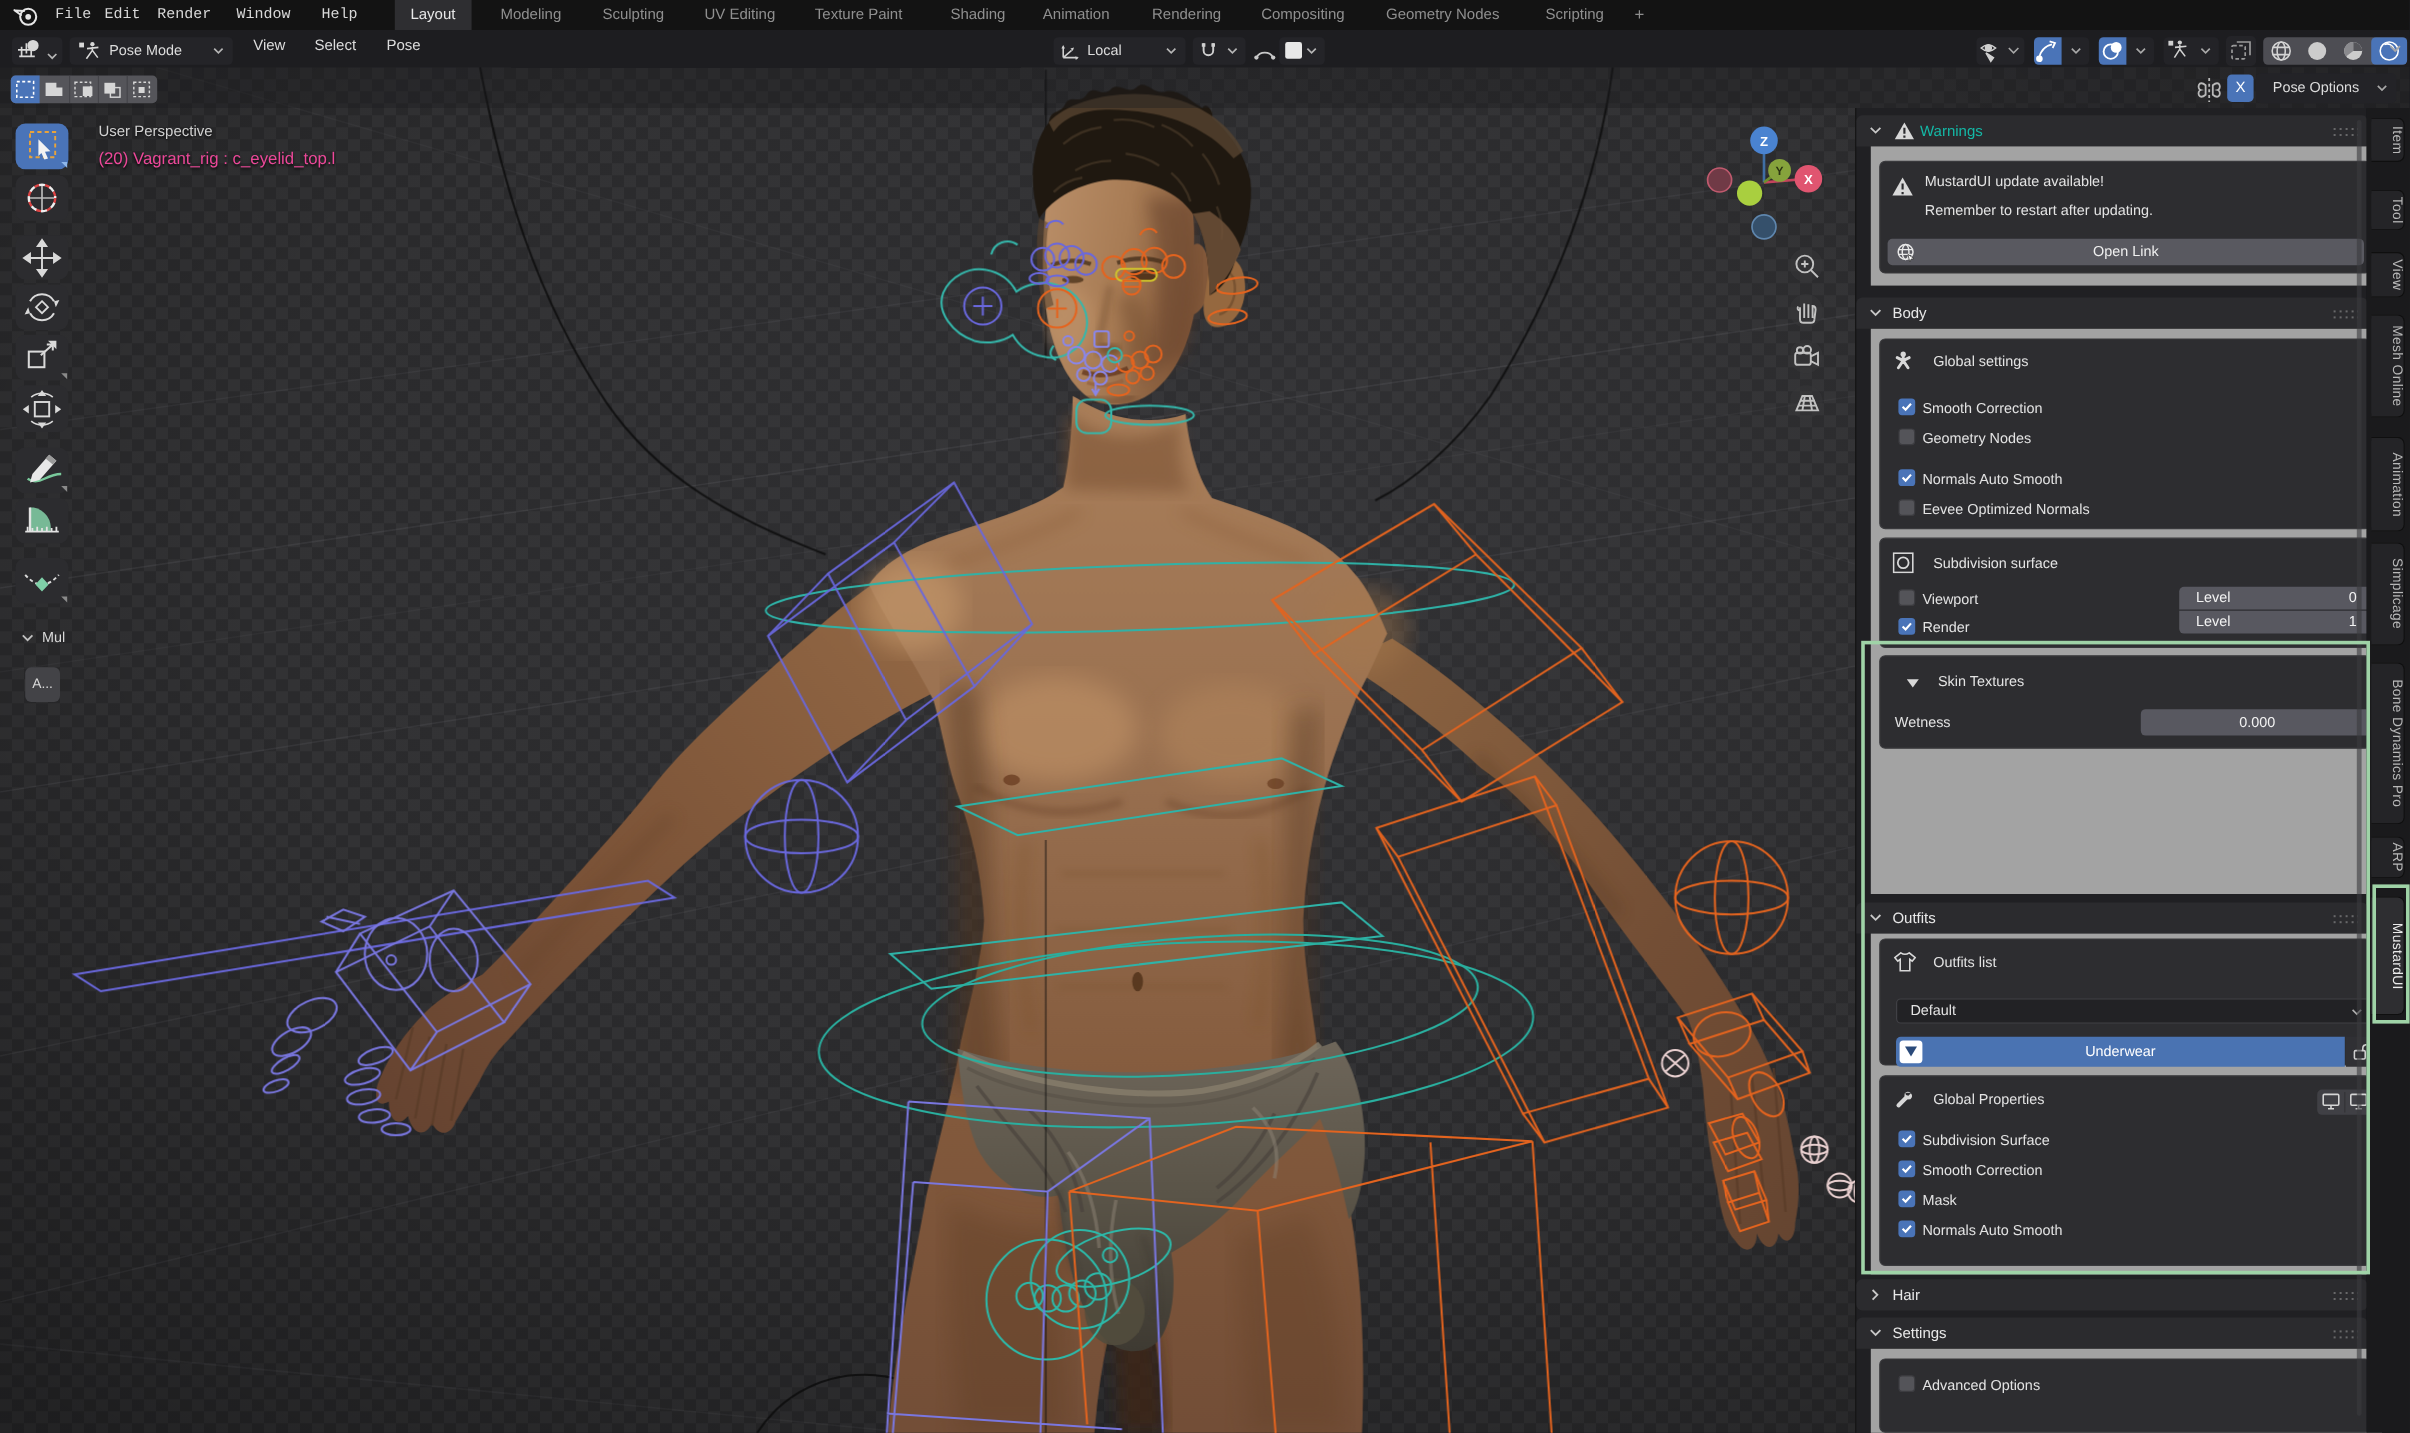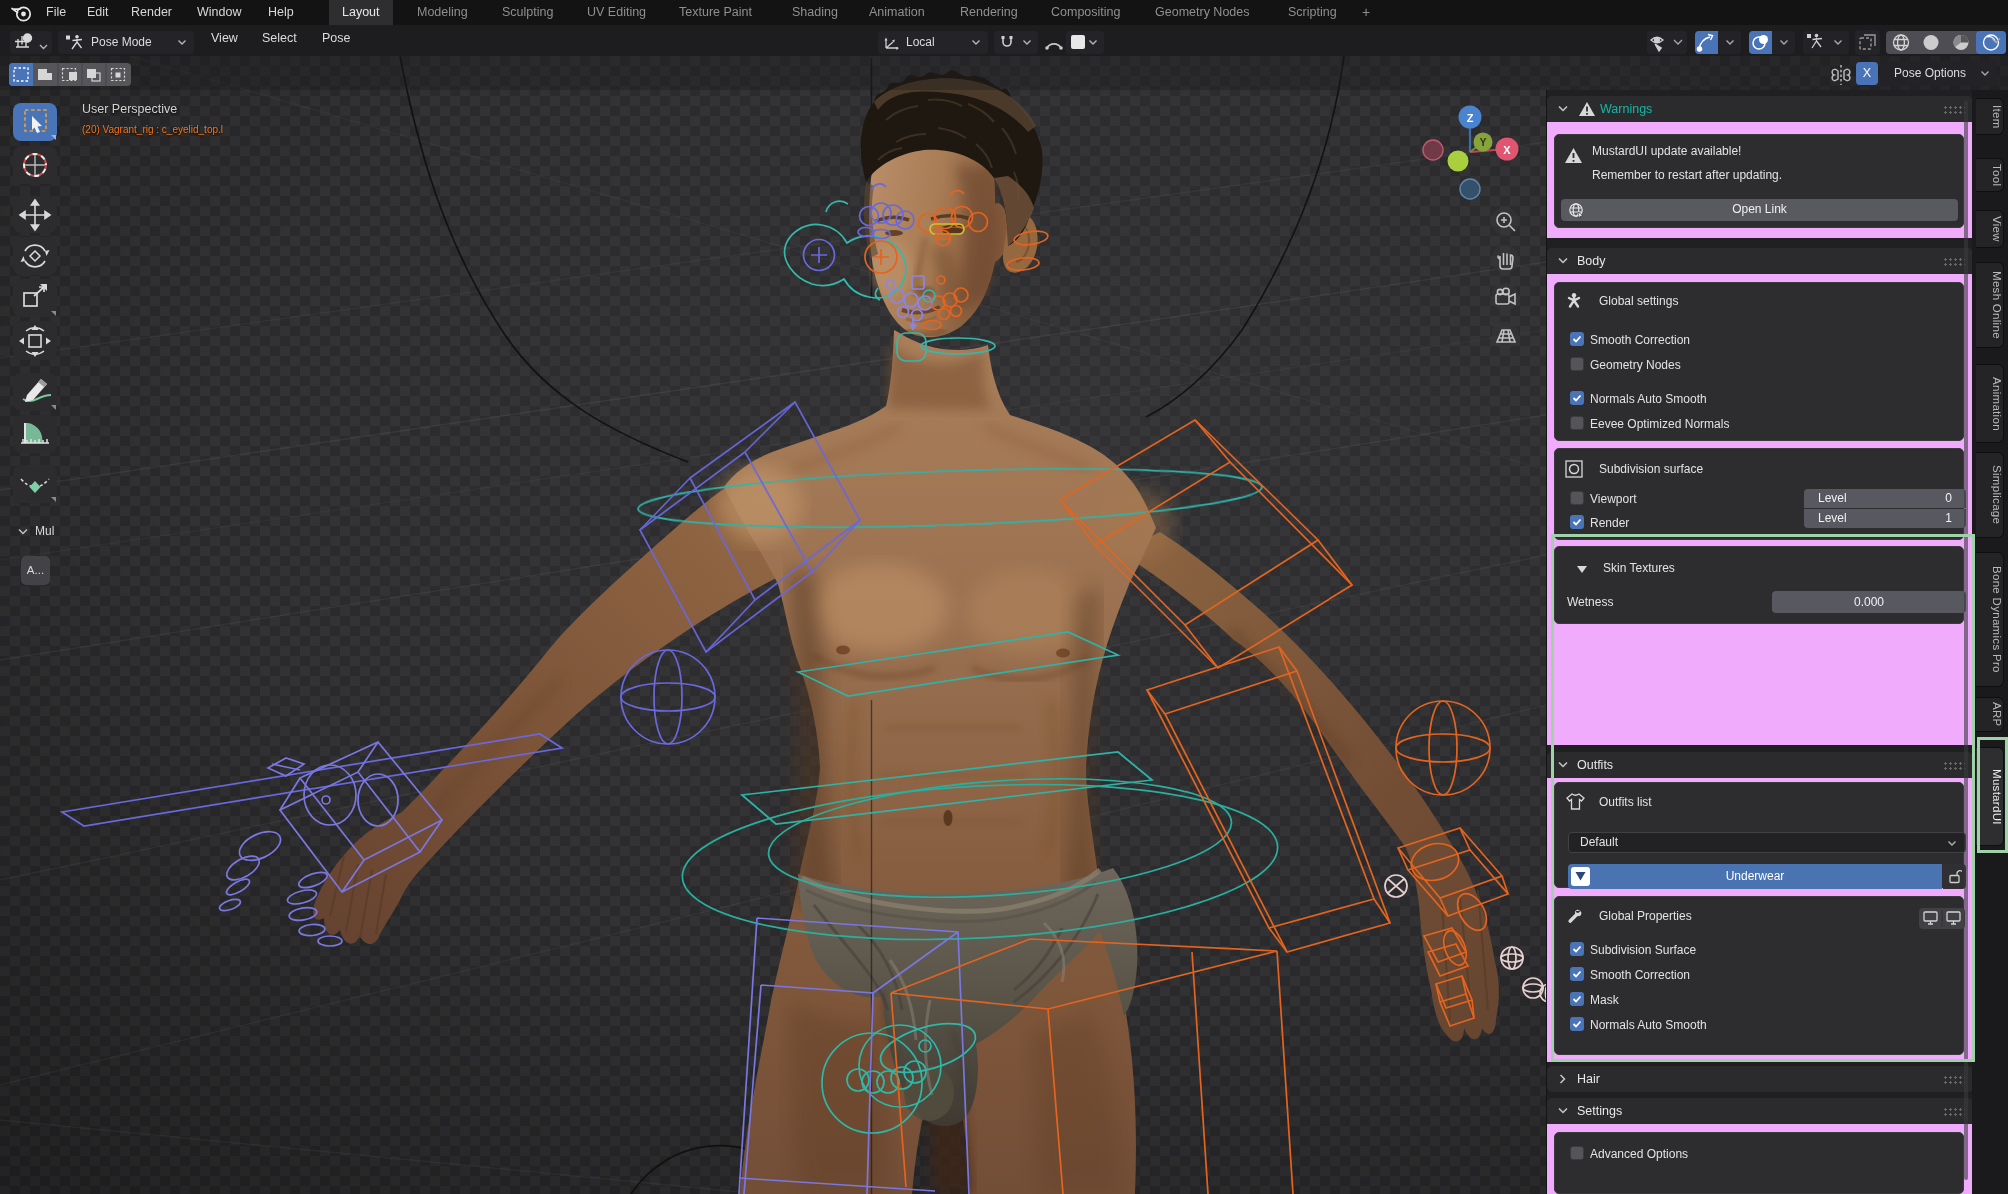--- a/index.html
+++ b/index.html
@@ -3,21 +3,21 @@
 <meta charset="utf-8">
 <style>
   * { margin:0; padding:0; box-sizing:border-box; }
   html,body { width:2008px; height:1194px; overflow:hidden; background:#1d1d20;
     font-family:"Liberation Sans", sans-serif; }
   .abs { position:absolute; }
   #stage { position:relative; width:2008px; height:1194px; }
   
   #bar1 { left:0; top:0; width:2008px; height:25px; background:#131313; color:#d8d8d8;
     font-size:12.5px; }
-  #bar1 .mi { position:absolute; top:5px; }
+  #bar1 .mi { position:absolute; top:5px;font-family:Liberation Mono, monospace; }
   #bar1 .tab { position:absolute; top:0; height:25px; line-height:25px; color:#8f8f8f;
     padding:0 13px; }
   #bar1 .tab.act { background:#2e2e31; color:#e8e8e8; }
   
   #bar2 { left:0; top:25px; width:1700px; height:31px; background:#1d1d20; }
   .dd { position:absolute; background:#242428; border-radius:4px; color:#dcdcdc;
     font-size:12px; }
   .menuw { position:absolute; color:#dcdcdc; font-size:12.5px; top:6px; }
   
   #vp { left:0; top:56px; width:2008px; height:1138px;
@@ -31,21 +31,21 @@
     border-left:1px solid #141414; color:#e3e3e3; font-size:12px; }
   #rtabs { left:1972px; top:90px; width:36px; height:1104px; background:#1a1a1c; }
   .vtab { position:absolute; left:4px; width:28px; background:#242427; color:#b9b9b9;
     border-radius:0 6px 6px 0; border:1px solid #0f0f0f; border-left:none;
     writing-mode:vertical-rl; text-align:center; font-size:11.5px;
     letter-spacing:0.3px; }
   .vtab.act { background:#2e2e31; color:#ececec; }
   
   .phead { position:absolute; left:0; width:426px; height:26px; background:#2b2b2e;
     border-radius:5px 5px 0 0; line-height:26px; }
-  .pbody { position:absolute; left:0; width:426px; background:#f0abfc; }
+  .pbody { position:absolute; left:12px; width:426px; background:#a3a3a3; }
   .pbox  { position:absolute; background:#2d2d30; border:1px solid #3a3a3d; border-radius:5px; }
   .cb { position:absolute; width:14px; height:14px; border-radius:3px; background:#4a74b8; }
   .cb svg { position:absolute; left:1px; top:1px; }
   .cb.off { background:#545459; border:1px solid #3c3c40; }
   .lbl { position:absolute; color:#e3e3e3; font-size:12px; white-space:nowrap; }
   .slider { position:absolute; background:#585860; border-radius:4px; color:#f2f2f2;
     font-size:12px; text-align:center; }
   .dots { position:absolute; width:22px; height:9px; opacity:0.55;
     background-image:radial-gradient(circle, #9a9a9a 1.1px, transparent 1.3px);
     background-size:5px 5px; }
@@ -555,21 +555,21 @@
   </div>
   <div class="tbtn" style="top:465px;height:38px">
     <svg width="44" height="38" viewBox="0 0 44 38">
       <path d="M8 14 Q22 30 36 14" stroke="#d9d9d9" stroke-width="1.6" fill="none" stroke-dasharray="3 2.4"></path>
       <path d="M22 16 l5.5 6 l-5.5 6 l-5.5 -6 z" fill="#7fd0a8"></path>
       <path d="M38 32 l5 0 l0 5 z" fill="#8a8a8a"></path>
     </svg>
   </div>
 
   <div class="abs" style="left:82px;top:102px;color:#d2d2d2;font-size:12.5px;text-shadow:0 1px 2px rgba(0,0,0,0.8)">User Perspective</div>
-  <div class="abs" style="left:82px;top:124px;color:#f97316;font-size:10px;text-shadow:0 1px 2px rgba(0,0,0,0.8)">(20) Vagrant_rig : c_eyelid_top.l</div>
+  <div class="abs" style="left:82px;top:124px;color:#ec4899;font-size:14px;text-shadow:0 1px 2px rgba(0,0,0,0.8)">(20) Vagrant_rig : c_eyelid_top.l</div>
   <div class="abs" style="left:35px;top:524px;color:#d8d8d8;font-size:12px;">
     <svg style="position:absolute;left:-18px;top:4px" width="12" height="8" viewBox="0 0 12 8">
         <path d="M2 1.5 L6 5.5 L10 1.5" stroke="#c0c0c0" stroke-width="1.5" fill="none"></path>
       </svg>Mul</div>
   <div class="abs" style="left:21px;top:556px;width:29px;height:29px;background:#434347;border-radius:5px;color:#dadada;font-size:11.5px;text-align:center;line-height:29px;">A...</div>
 
   <svg class="abs" style="left:1410px;top:95px" width="120" height="120" viewBox="0 0 120 120">
     <g stroke-width="2.2" fill="none">
       <path d="M60 57 L60 22" stroke="#3f6ea5"></path>
       <path d="M60 57 L97 54" stroke="#c4445c"></path>

